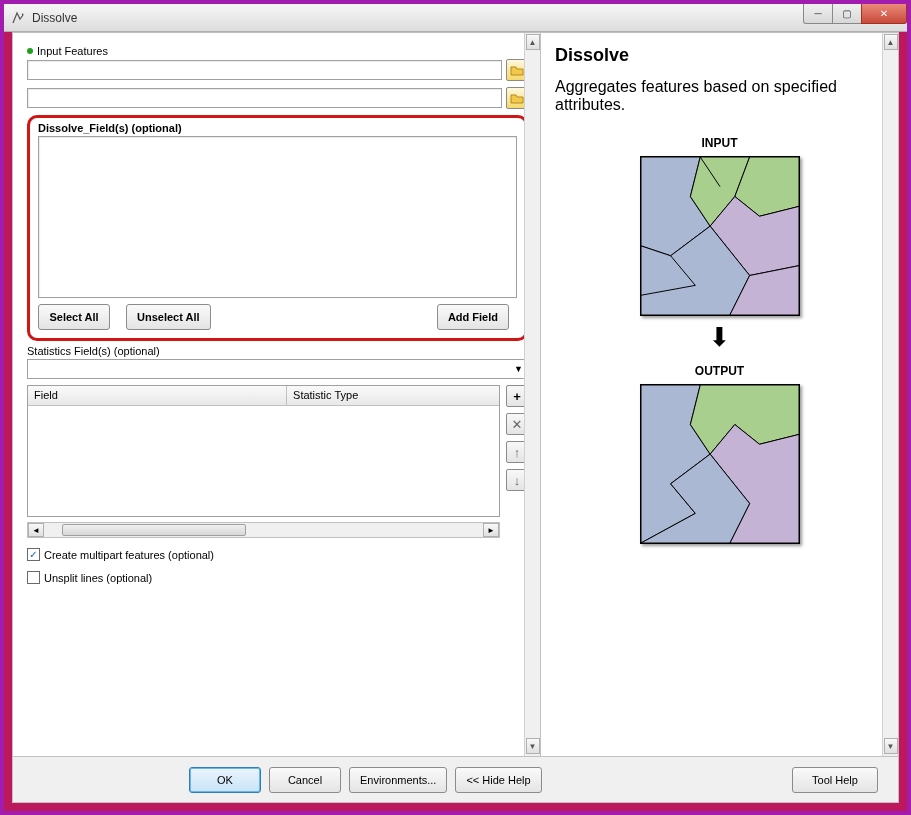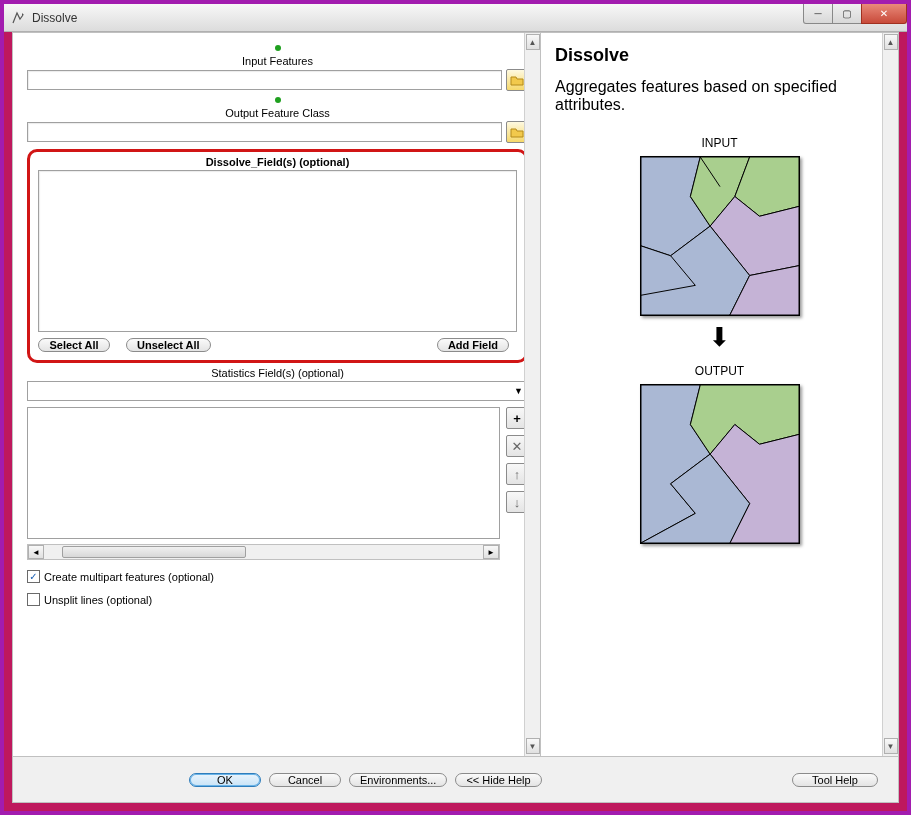--- a/index.html
+++ b/index.html
@@ -118,45 +118,44 @@
   .buttonbar {
     height: 46px;
     border-top: 1px solid #c0c0c0;
     background: #f0f0f0;
     display: flex;
     align-items: center;
     padding: 8px 12px;
   }
   .btn {
     min-width: 72px;
-    height: 14px;
+    height: 26px;
     padding: 0 10px;
     background: linear-gradient(#fafafa,#e4e4e4);
     border: 1px solid #8b8b8b;
-    border-radius: 9px;
+    border-radius: 3px;
     font-size: 11px;
     display: inline-flex; align-items: center; justify-content: center;
     cursor: default;
     margin-right: 8px;
   }
   .btn.primary {
     border: 1px solid #2f7dbb;
     box-shadow: 0 0 0 1px #6bb4e8 inset;
     background: linear-gradient(#eaf4fc,#c9e4f7);
   }
   .spacer-flex { flex:1; }
   
   .param-label {
     font-size: 11px;
     color: #000;
     margin-top: 4px;
     display: flex;
     align-items: center;
     gap: 4px;
-    flex-direction: column;
   }
   .dot {
     width: 6px; height: 6px; border-radius: 50%;
     background: #1fa01f;
     display:inline-block;
   }
   .textrow {
     display: flex; align-items: center; gap: 4px;
     margin: 2px 0 6px 0;
   }
@@ -266,21 +265,21 @@
   }
   .cb {
     width:13px;height:13px;border:1px solid #6a6a6a;background:#fff;
     display:inline-flex;align-items:center;justify-content:center;
     font-size:10px;color:#1a5fb4;
   }
   
   .help-title { font-size: 18px; font-weight: bold; margin-bottom: 12px;}
   .help-text { font-size: 16px; margin-bottom: 16px;}
   .diagram { display:flex; flex-direction:column; align-items:center;}
-  .diagram-label { font-weight:normal; font-size:12px; margin:6px 0;}
+  .diagram-label { font-weight:bold; font-size:12px; margin:6px 0;}
   .map {
     width: 160px; height: 160px;
     border: 1px solid #000;
     box-shadow: 2px 2px 3px rgba(0,0,0,0.4);
     background:#fff;
   }
   .arrow-down {
     font-size: 26px;
     line-height: 1;
     margin: 8px 0;
@@ -317,24 +316,20 @@
         </div>
         <div class="textrow">
           <div class="textinput"></div>
           <div class="browse-btn">
             <svg width="14" height="14" viewBox="0 0 14 14">
               <path d="M1 4 h5 l1 2 h6 v6 h-12 z" fill="#f2c94c" stroke="#b48a1a"></path>
             </svg>
           </div>
         </div>
 
-        <div class="param-label">
-          <span class="dot"></span>
-          <span>Output Feature Class</span>
-        </div>
         <div class="textrow">
           <div class="textinput"></div>
           <div class="browse-btn">
             <svg width="14" height="14" viewBox="0 0 14 14">
               <path d="M1 4 h5 l1 2 h6 v6 h-12 z" fill="#f2c94c" stroke="#b48a1a"></path>
             </svg>
           </div>
         </div>
 
         <div class="redbox">
@@ -351,20 +346,24 @@
 
         <div class="param-label" style="margin-top:0">
           <span>Statistics Field(s) (optional)</span>
         </div>
         <div class="dropdown">
           <span class="arrow">▼</span>
         </div>
 
         <div class="stats-area">
           <div class="stats-table">
+            <div class="stats-header">
+              <div class="col">Field</div>
+              <div class="col">Statistic Type</div>
+            </div>
             <div class="stats-body"></div>
           </div>
           <div class="sidebtns">
             <div class="sq">+</div>
             <div class="sq" style="color:#666;font-weight:normal;">✕</div>
             <div class="sq" style="color:#666;font-weight:normal;">↑</div>
             <div class="sq" style="color:#666;font-weight:normal;">↓</div>
           </div>
         </div>
         <div class="hscroll">

